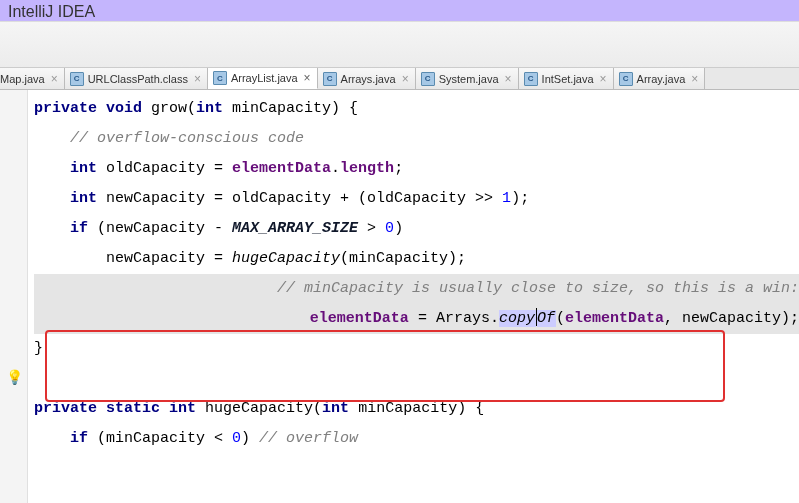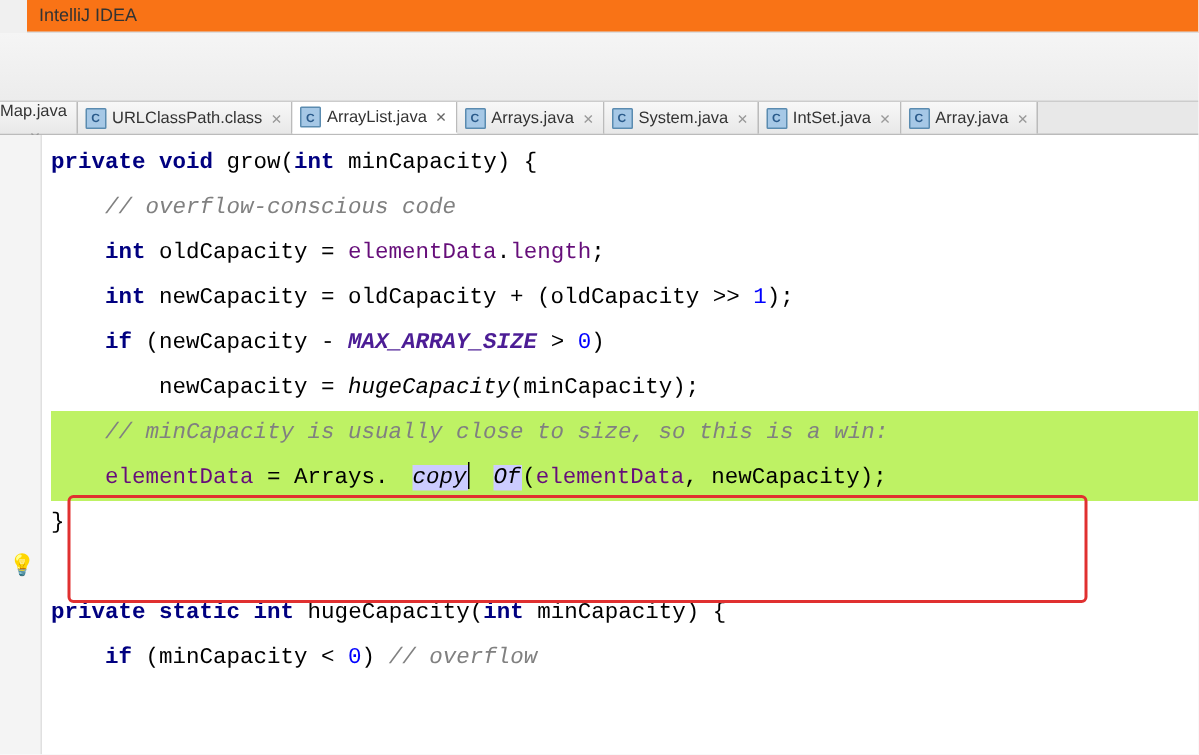--- a/index.html
+++ b/index.html
@@ -6,26 +6,25 @@
     body {
       font-family: "Segoe UI", Tahoma, sans-serif;
       font-size: 12px;
       background: #f0f0f0;
       width: 799px;
       height: 503px;
       overflow: hidden;
     }
     .titlebar {
       height: 22px;
-      background: #f97316;
+      background: #c4b5fd;
       border-bottom: 1px solid #ddd;
       padding: 3px 8px;
-      font-size: 12px;
+      font-size: 16px;
       color: #333;
-      margin-left: 18px;
     }
     .toolbar-area {
       height: 46px;
       background: linear-gradient(#f5f5f5, #ececec);
       border-bottom: 1px solid #ccc;
     }
     .tabbar {
       display: flex;
       background: #e8e8e8;
       border-bottom: 1px solid #bbb;
@@ -63,21 +62,20 @@
       border-radius: 1px;
     }
     .tab .close {
       color: #999;
       font-size: 12px;
       margin-left: 2px;
     }
     .tab.active .close { color: #666; }
     .tab.partial {
       padding-left: 0;
-      flex-direction: column;
     }
     .editor {
       background: #fff;
       font-family: "Courier New", monospace;
       font-size: 15px;
       line-height: 30px;
       position: relative;
       padding: 4px 0 0 12px;
       height: calc(503px - 22px - 46px - 22px);
       overflow: hidden;
@@ -97,42 +95,42 @@
       top: 273px;
       color: #e0a020;
       font-size: 14px;
     }
     .code-content {
       padding-left: 22px;
     }
     .line { white-space: pre; position: relative; }
     .kw { color: #000080; font-weight: bold; }
     .comment { color: #808080; font-style: italic; font-family: Liberation Mono, monospace; }
-    .field { color: #660E7A; font-weight: normal; }
-    .const { color: #4c1d95; font-weight: bold; font-style: italic; }
+    .field { color: #660E7A; font-weight: bold; }
+    .const { color: #0f172a; font-weight: bold; font-style: italic; }
     .method-st { color: #000; font-style: italic; }
     .num { color: #0000ff; }
     .plain { color: #000; }
     .highlight-box {
       position: absolute;
       border: 2px solid #e03030;
       border-radius: 4px;
       left: 45px;
       top: 240px;
       width: 680px;
       height: 72px;
       pointer-events: none;
     }
     .line.hl {
-      background: #bef264;
+      background: #e5e5e5;
+      text-align: right;
     }
     .cursor-bg {
       background: #ccccff;
       padding: 0 1px 0 0;
-      margin-left: 16px;
     }
     .caret {
       display: inline-block;
       width: 1px;
       background: #000;
       height: 18px;
       vertical-align: middle;
       margin: 0;
       position: relative;
       top: -1px;

